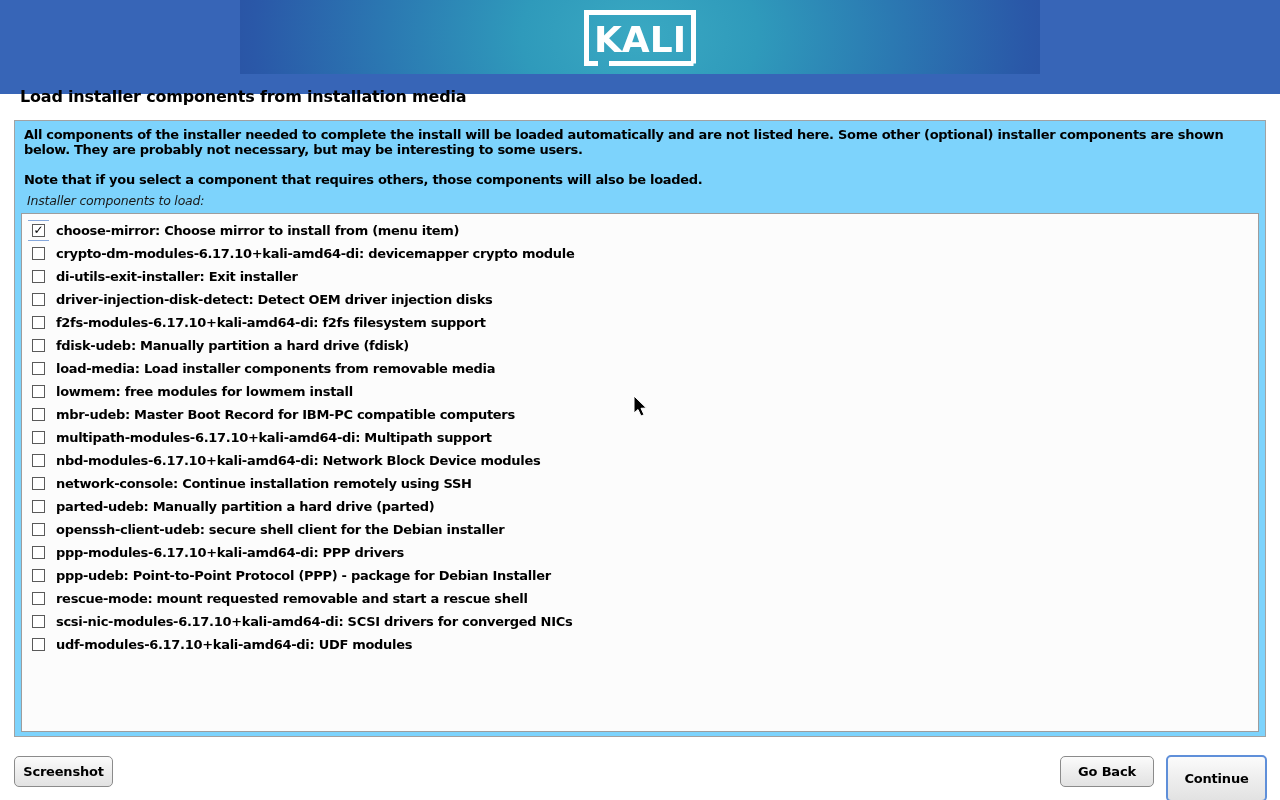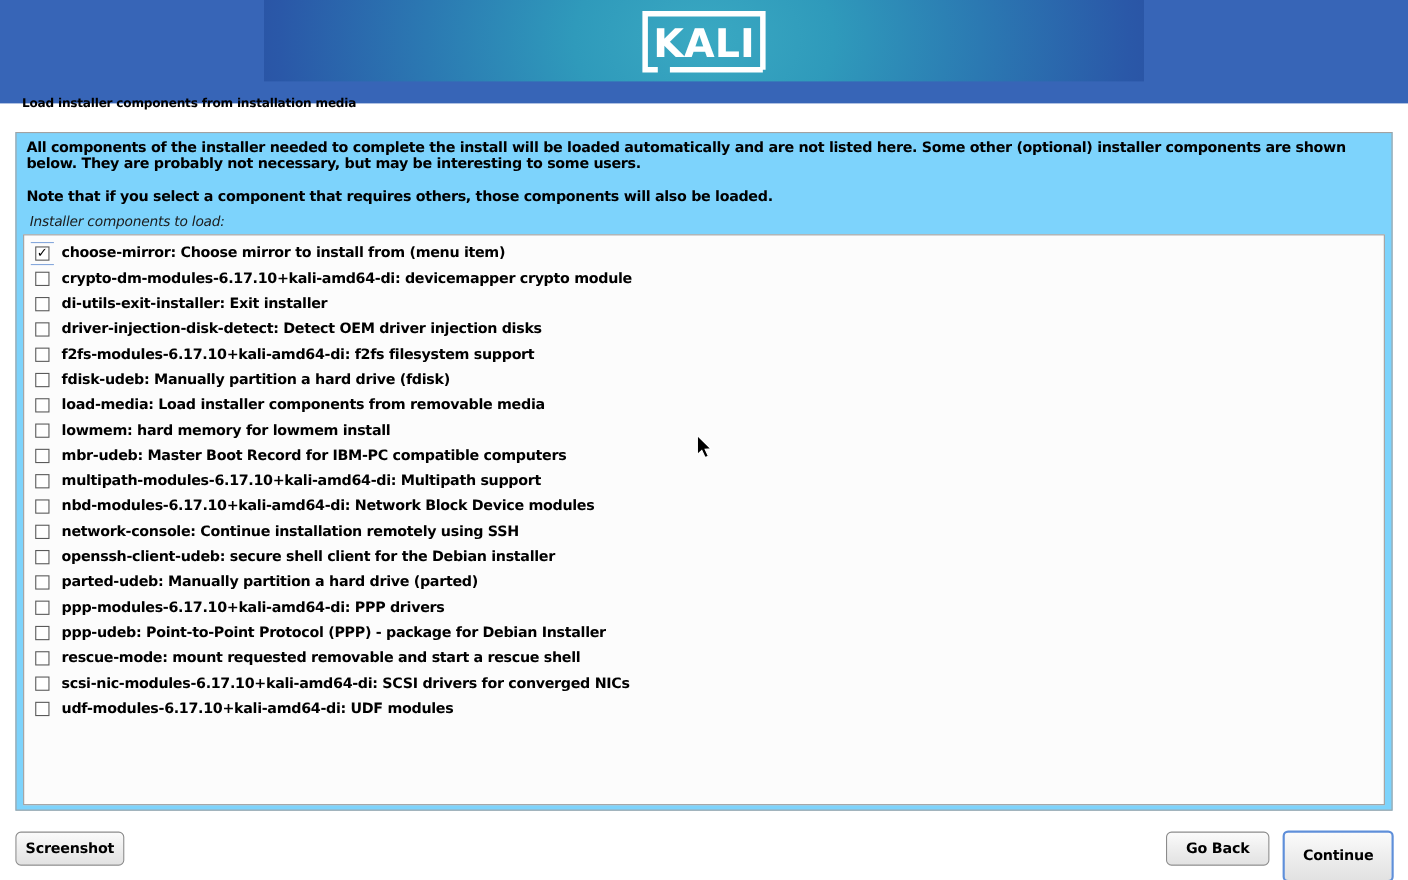--- a/index.html
+++ b/index.html
@@ -24,21 +24,21 @@
       #3aa9c2 0%, #2f9abb 28%, #2b79b2 60%, #2a58a8 92%, #2a53a4 100%);
   }
   .kali-logo {
     position: absolute; left: 581px; top: 7px;
     width: 118px; height: 62px;
   }
 
   
   .page-title {
     position: absolute; left: 20px; top: 87px;
-    font-size: 11px; font-weight: bold; color: #000;
+    font-size: 16px; font-weight: bold; color: #000;
     letter-spacing: -0.2px;
   }
 
   
   .content-box {
     position: absolute; left: 14px; top: 120px;
     width: 1252px; height: 617px;
     border: 1px solid #a2a2a2;
     background: #7dd3fc;
   }
@@ -183,21 +183,21 @@
       <div class="row">
         <span class="cbwrap">
           <span class="cb"></span>
         </span>
         <span class="rowlabel">load-media: Load installer components from removable media</span>
       </div>
       <div class="row">
         <span class="cbwrap">
           <span class="cb"></span>
         </span>
-        <span class="rowlabel">lowmem: hard memory for lowmem install</span>
+        <span class="rowlabel">lowmem: free modules for lowmem install</span>
       </div>
       <div class="row">
         <span class="cbwrap">
           <span class="cb"></span>
         </span>
         <span class="rowlabel">mbr-udeb: Master Boot Record for IBM-PC compatible computers</span>
       </div>
       <div class="row">
         <span class="cbwrap">
           <span class="cb"></span>
@@ -213,27 +213,27 @@
       <div class="row">
         <span class="cbwrap">
           <span class="cb"></span>
         </span>
         <span class="rowlabel">network-console: Continue installation remotely using SSH</span>
       </div>
       <div class="row">
         <span class="cbwrap">
           <span class="cb"></span>
         </span>
+        <span class="rowlabel">parted-udeb: Manually partition a hard drive (parted)</span>
+      </div>
+      <div class="row">
+        <span class="cbwrap">
+          <span class="cb"></span>
+        </span>
         <span class="rowlabel">openssh-client-udeb: secure shell client for the Debian installer</span>
-      </div>
-      <div class="row">
-        <span class="cbwrap">
-          <span class="cb"></span>
-        </span>
-        <span class="rowlabel">parted-udeb: Manually partition a hard drive (parted)</span>
       </div>
       <div class="row">
         <span class="cbwrap">
           <span class="cb"></span>
         </span>
         <span class="rowlabel">ppp-modules-6.17.10+kali-amd64-di: PPP drivers</span>
       </div>
       <div class="row">
         <span class="cbwrap">
           <span class="cb"></span>

